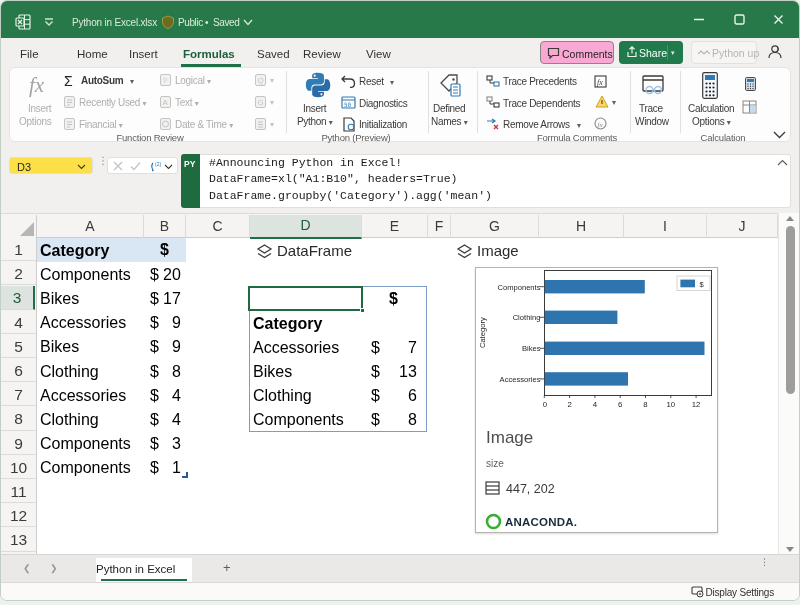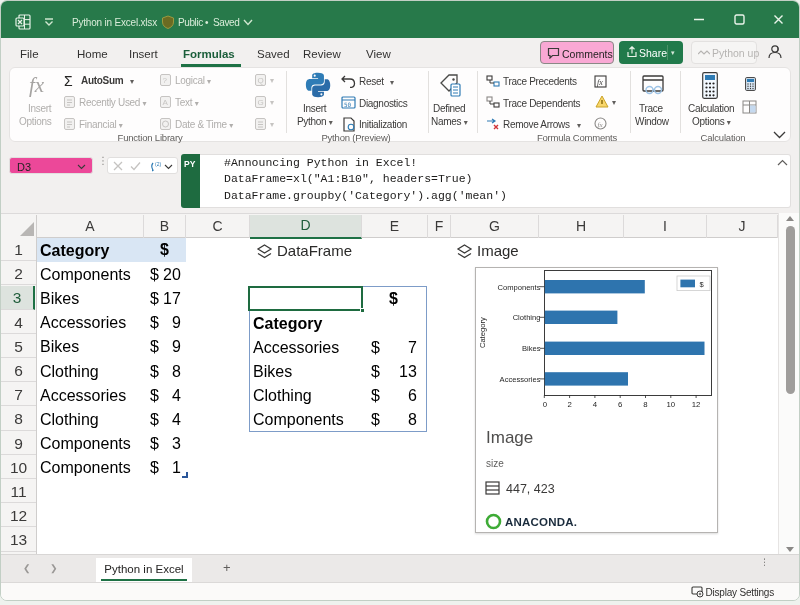--- a/index.html
+++ b/index.html
@@ -17,47 +17,47 @@
 #ribbon { position:absolute; left:0; top:66px; width:100%; height:76px; background:#f2f0ef; }
 #rpanel { position:absolute; left:8px; right:8px; top:0px; bottom:1px; background:#fefdfd;
   border:1px solid #e5e3e2; border-radius:6px; }
 .rgroup-label { position:absolute; top:65px; font-size:9.5px; letter-spacing:-0.2px; color:#5f5d5b; white-space:nowrap; transform:translateX(-50%); }
 .rdiv { position:absolute; top:4px; height:62px; width:1px; background:#e2e0de; }
 .rlbl { position:absolute; font-size:10px; letter-spacing:-0.3px; color:#3b3a39; white-space:nowrap; }
 .rlbl.dis { color:#b0aeac; }
 .caret { font-size:8px; color:#605e5c; }
 
 #fbar-zone { position:absolute; left:0; top:142px; width:100%; height:70px; background:#f2f0ef; }
-#namebox { position:absolute; left:8px; top:14px; width:84px; height:17px; background:#ec4899;
+#namebox { position:absolute; left:8px; top:14px; width:84px; height:17px; background:#fde047;
   border:1px solid #e1dfde; border-radius:3px; font-size:11px; color:#252423;padding-left:47px; }
 #fx-icons { position:absolute; left:106px; top:14px; width:71px; height:17px; background:#fff;
   border:1px solid #e1dfde; border-radius:3px; }
 #pybadge { position:absolute; left:180px; top:11px; width:19px; height:54px; background:#1e6b40;
   border-radius:3px 0 0 3px; color:#fff; font-size:8.5px; font-weight:bold; text-align:center; }
 #fbox { position:absolute; left:199px; top:11px; width:591px; height:54px; background:#fff;
   border:1px solid #e1dfde; border-left:none; border-radius:0 3px 3px 0;
   font-family:"Liberation Mono", monospace; font-size:11.5px; color:#1b1a19; line-height:16.4px;
-  padding:0px 0 0 24px; }
+  padding:0px 0 0 9px; }
 
 #grid { position:absolute; left:0; top:212px; width:777px; height:341px; background:#fff; }
 #colhdr { position:absolute; left:0; top:0; width:777px; height:25px; background:#f5f4f3;
   border-bottom:1px solid #cfcdcc; border-top:1px solid #dcdada; }
 .ch { position:absolute; top:1px; height:23px; font-size:14px; color:#3b3a39; text-align:center;
   line-height:23px; border-right:1px solid #dcdada; }
 #rowhdr { position:absolute; left:0; top:25px; width:36px; height:316px; background:#f5f4f3;
   border-right:1px solid #cfcdcc; }
 .rh { position:absolute; left:0; width:35px; font-size:15.5px; color:#3b3a39; text-align:center;
   border-bottom:1px solid #dcdada; }
 .cell { position:absolute; font-size:16px; color:#000; white-space:nowrap; }
 
 #vscroll { position:absolute; left:777px; top:212px; width:23px; height:341px; background:#fbfbfa; border-left:1px solid #e6e4e3;}
 #vthumb { position:absolute; left:7px; top:13px; width:9px; height:168px; background:#9f9d9b; border-radius:5px; }
 
 #sheetbar { position:absolute; left:0; top:553px; width:100%; height:28px; background:#ebe9e8; border-top:1px solid #d8d6d5; }
-#activetab { position:absolute; left:95px; top:3px; width:96px; height:25px; background:#fff; text-align:center; }
+#activetab { position:absolute; left:95px; top:3px; width:96px; height:25px; background:#fff; text-align:left; }
 #activetab span { font-size:11.5px; color:#242322; line-height:22px; }
 #activetab .uline { position:absolute; left:5px; right:5px; bottom:2px; height:2px; background:#1e7145; }
 
 #statusbar { position:absolute; left:0; top:581px; width:100%; height:33px; background:#fbfaf9; border-top:1px solid #dbd9d8; }
 #statusbar .ds { position:absolute; right:25px; top:4px; font-size:10px; letter-spacing:-0.2px; color:#323130; }
 #bottomedge { position:absolute; left:0; top:599px; width:100%; height:2px; background:#aabfae; border-radius:0 0 6px 6px; }
 .icon { position:absolute; }
 </style>
 </head>
 <body>
@@ -180,21 +180,21 @@
         <rect x="0.5" y="0.5" width="10" height="11" rx="1.5" fill="#f2f1f0" stroke="#c6c4c2"></rect>
         <text x="2.5" y="9" font-size="8" fill="#c6c4c2">G</text>
       </svg>
     <svg class="icon gico" style="left:254px;top:51px" width="11" height="12">
         <rect x="0.5" y="0.5" width="10" height="11" rx="1.5" fill="#f2f1f0" stroke="#c6c4c2"></rect>
         <path d="M3 4 h5 M3 6.5 h5 M3 9 h5" stroke="#c6c4c2" stroke-width="1"></path>
       </svg>
     <span class="caret" style="position:absolute;left:269px;top:9px;color:#c6c4c2">▾</span>
     <span class="caret" style="position:absolute;left:269px;top:31px;color:#c6c4c2">▾</span>
     <span class="caret" style="position:absolute;left:269px;top:53px;color:#c6c4c2">▾</span>
-    <span class="rgroup-label" style="left:149px">Function Library</span>
+    <span class="rgroup-label" style="left:149px">Function Review</span>
     <div class="rdiv" style="left:285px"></div>
 
     <svg class="icon" style="left:304px;top:5px" width="26" height="26" viewBox="0 0 110 110">
       <path d="M54.9 3C28.8 3 30.4 14.3 30.4 14.3l0 11.7 25 0 0 3.5-34.9 0s-16.8-1.9-16.8 24.5c0 26.5 14.6 25.6 14.6 25.6l8.8 0 0-12.3s-.5-14.6 14.4-14.6l24.8 0s13.9.2 13.9-13.4l0-22.6S82.3 3 54.9 3zM41.1 10.9a4.5 4.5 0 1 1 0 9 4.5 4.5 0 0 1 0-9z" fill="#2f7cb6"></path>
       <path d="M55.6 107c26.1 0 24.5-11.3 24.5-11.3l0-11.7-25 0 0-3.5 34.9 0s16.8 1.9 16.8-24.5c0-26.5-14.6-25.6-14.6-25.6l-8.8 0 0 12.3s.5 14.6-14.4 14.6l-24.8 0s-13.9-.2-13.9 13.4l0 22.6S28.2 107 55.6 107zM69.4 99.1a4.5 4.5 0 1 1 0-9 4.5 4.5 0 0 1 0 9z" fill="#2b6ca8"></path>
     </svg>
     <span class="rlbl" style="left:302px;top:36px">Insert</span>
     <span class="rlbl" style="left:296px;top:49px">Python <span class="caret">▾</span></span>
     <svg class="icon" style="left:340px;top:8px" width="15" height="13" viewBox="0 0 15 13">
         <path d="M4 1 L1 4 L4 7 M1 4 h8 c3 0 4.5 2 4.5 4.5 s-2 4-4.5 4" fill="none" stroke="#3b3a39" stroke-width="1.3"></path>
@@ -492,21 +492,21 @@
         </g>
       </svg>
 
       <div style="position:absolute;left:10px;top:160px;font-size:17px;color:#4f4e4d">Image</div>
       <div style="position:absolute;left:10px;top:190px;font-size:10px;color:#5f5e5d">size</div>
       <svg style="position:absolute;left:9px;top:213px" width="15" height="14" viewBox="0 0 15 14">
         <rect x="1" y="1" width="13" height="12" fill="none" stroke="#3b3a39" stroke-width="1.2"></rect>
         <line x1="1" y1="5" x2="14" y2="5" stroke="#3b3a39" stroke-width="1.2"></line>
         <line x1="1" y1="9" x2="14" y2="9" stroke="#3b3a39" stroke-width="1.2"></line>
       </svg>
-      <div style="position:absolute;left:30px;top:214px;font-size:12.5px;color:#3b3a39">447, 423</div>
+      <div style="position:absolute;left:30px;top:214px;font-size:12.5px;color:#3b3a39">447, 202</div>
 
       <svg style="position:absolute;left:9px;top:245px" width="17" height="17" viewBox="0 0 17 17">
         <circle cx="8.5" cy="8.5" r="6.5" fill="none" stroke="#3eab36" stroke-width="2.6"></circle>
       </svg>
       <div style="position:absolute;left:29px;top:248px;font-size:11.5px;font-weight:bold;color:#1a2b3c;letter-spacing:0.2px">ANACONDA.</div>
     </div>
   </div>
 
   <div id="vscroll">
     <svg style="position:absolute;left:7px;top:3px" width="8" height="6" viewBox="0 0 8 6">

